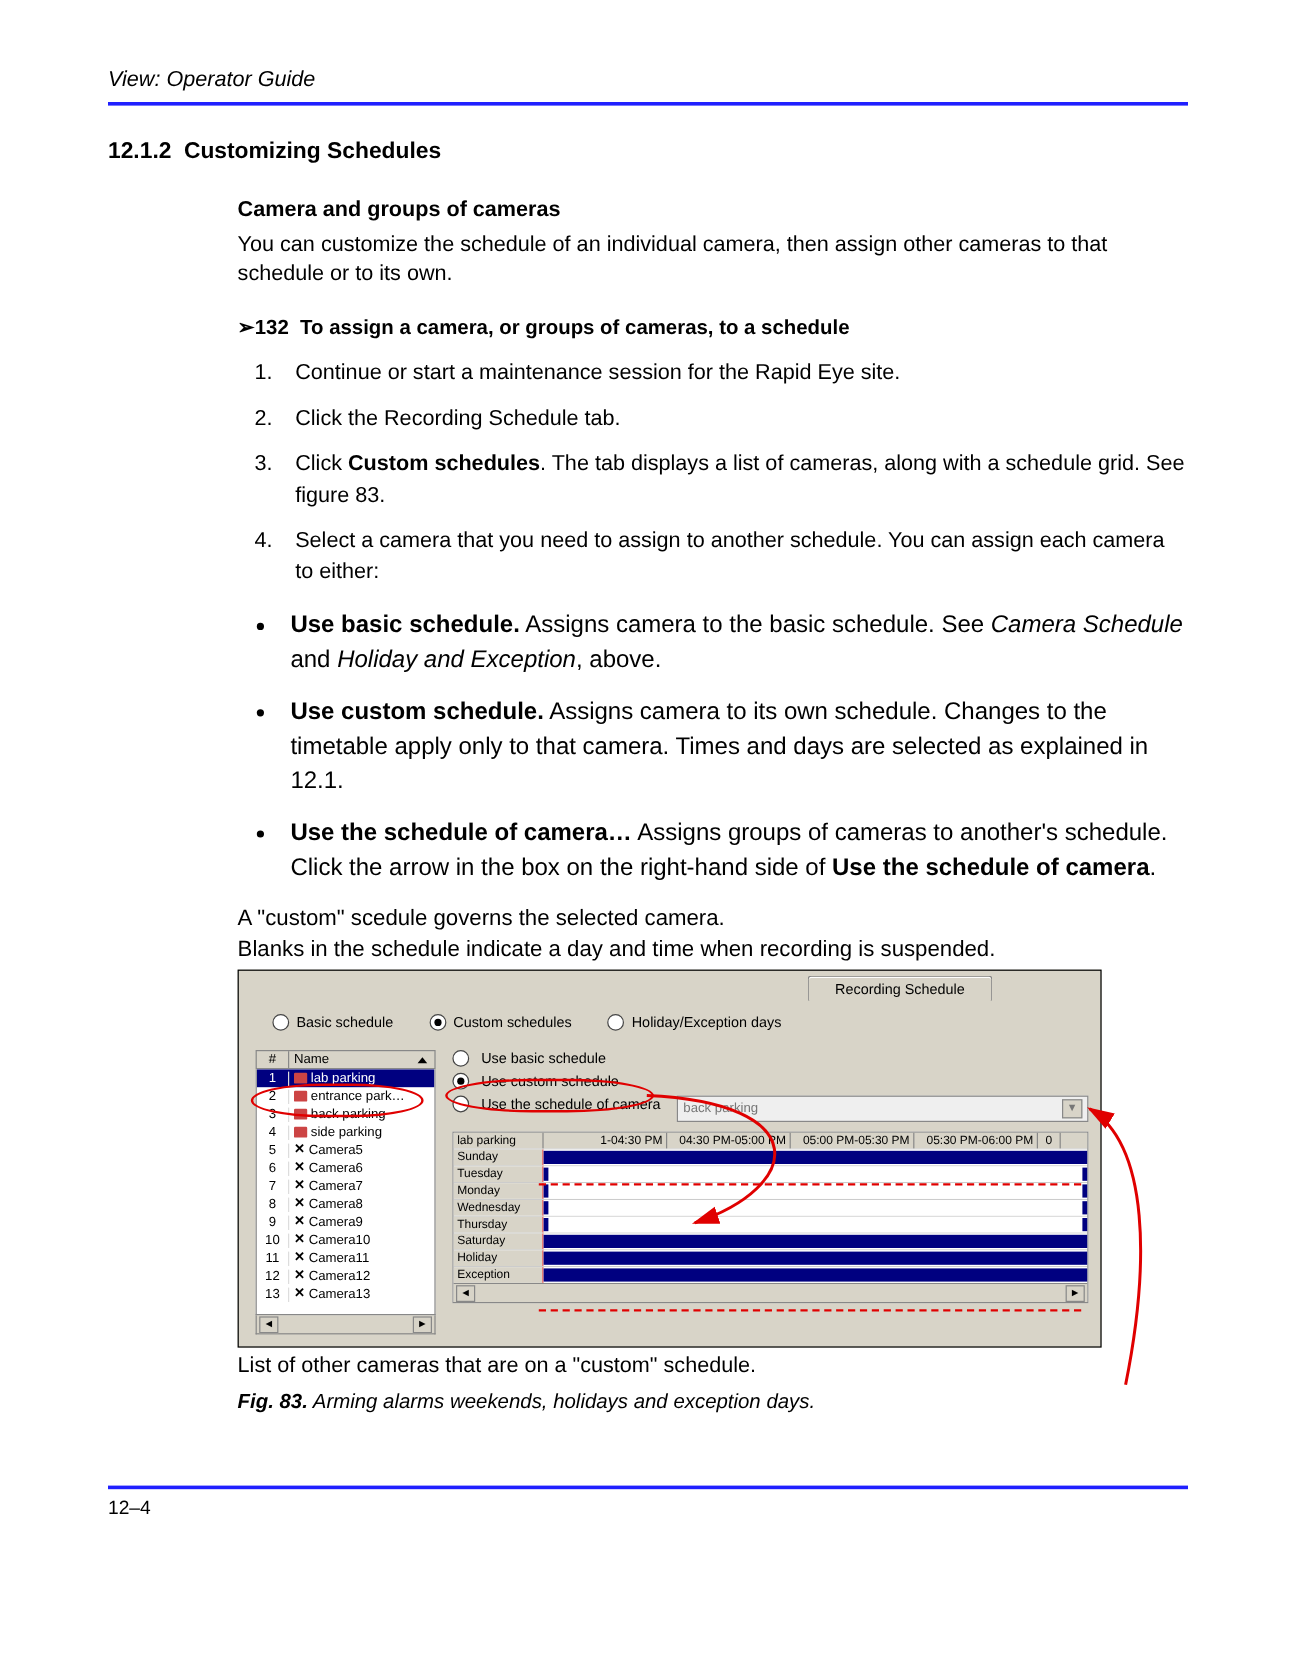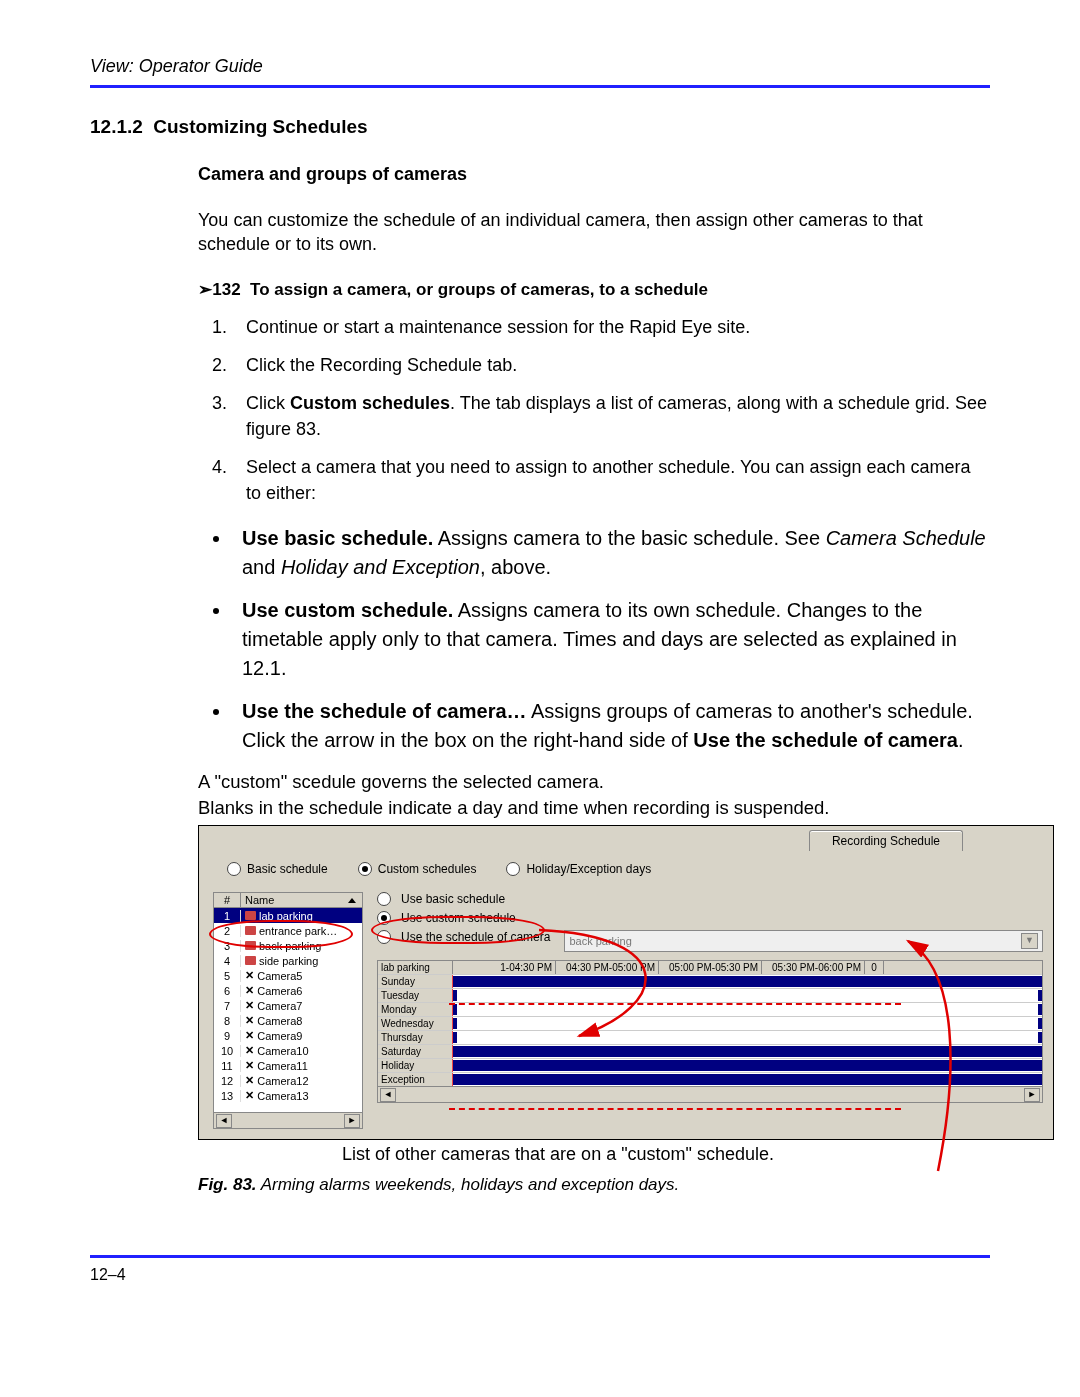--- a/index.html
+++ b/index.html
@@ -22,35 +22,35 @@
   }
   .blue-rule {
     border: none;
     border-top: 3px solid #2020ff;
     margin: 0 0 28px 0;
   }
   .sec-num   { font-weight: bold; font-size: 19px; }
   .sec-title { font-weight: bold; font-size: 19px; margin-left: 6px; }
   .section-line { margin-bottom: 26px; }
   .indent1 { margin-left: 108px; }
-  .sub-head { font-weight: bold; font-size: 18px; margin-bottom: 23px; font-family: Arial, sans-serif; }
+  .sub-head { font-weight: bold; font-size: 18px; margin-bottom: 6px; font-family: Arial, sans-serif; }
   .body-text { font-size: 18px; line-height: 1.35; margin-bottom: 22px; }
   .proc-head { font-weight: bold; font-size: 17px; margin-bottom: 14px; }
   ol.steps { font-size: 18px; line-height:1.45; padding-left: 34px; margin:0 0 18px 0;}
   ol.steps li { padding-left: 14px; margin-bottom: 12px; }
   ul.bullets { font-size: 20px; line-height:1.45; padding-left: 34px; margin:0 0 16px 0; list-style-type: disc;}
   ul.bullets li { padding-left: 10px; margin-bottom: 14px; }
   .b { font-weight: bold; }
   .i { font-style: italic; }
   .annot { font-size: 18.5px; margin: 4px 0 2px 0; color:#000; font-family: Arial, sans-serif;}
   .figure-wrap { margin-left: 108px; position: relative; }
   .screenshot {
     border: 1px solid #000;
     background: #d8d4c8;
-    width: 856px;
+    width: 720px;
     box-sizing: border-box;
     font-family: Tahoma, Arial, sans-serif;
     font-size: 12px;
     color: #000;
     position: relative;
     margin-top: 6px;
   }
   .tab-bar { height: 26px; position: relative; }
   .tab-active {
     position: absolute; right: 90px; top: 4px;
@@ -101,21 +101,21 @@
   .grid-scroll { height:15px; background:#d8d4c8; border-top:1px solid #888; display:flex; align-items:center; justify-content:space-between; padding:0 2px;}
   
   .red-oval {
     position:absolute; border:2.5px solid #e00000; border-radius:50%/60%;
   }
   .red-dash {
     position:absolute; border-top:2px dashed #e00000; height:0;
   }
   svg.arrow { position:absolute; overflow:visible; pointer-events:none;}
   .fig-caption { font-size:17px; margin-top:10px; margin-bottom: 26px; font-style: italic;}
-  .bottom-annot { font-size:18px; text-align:center; margin-top:4px; width:720px;}
+  .bottom-annot { font-size:18px; text-align:left; margin-top:4px; width:720px;}
   .bottom-rule { border:none; border-top:3px solid #2020ff; margin: 60px 0 8px 0;}
   .page-num { font-size:16px; }
 </style>
 </head>
 <body>
 
 <div class="page">
 
   <div class="header-title">View: Operator Guide</div>
   <hr class="blue-rule">

